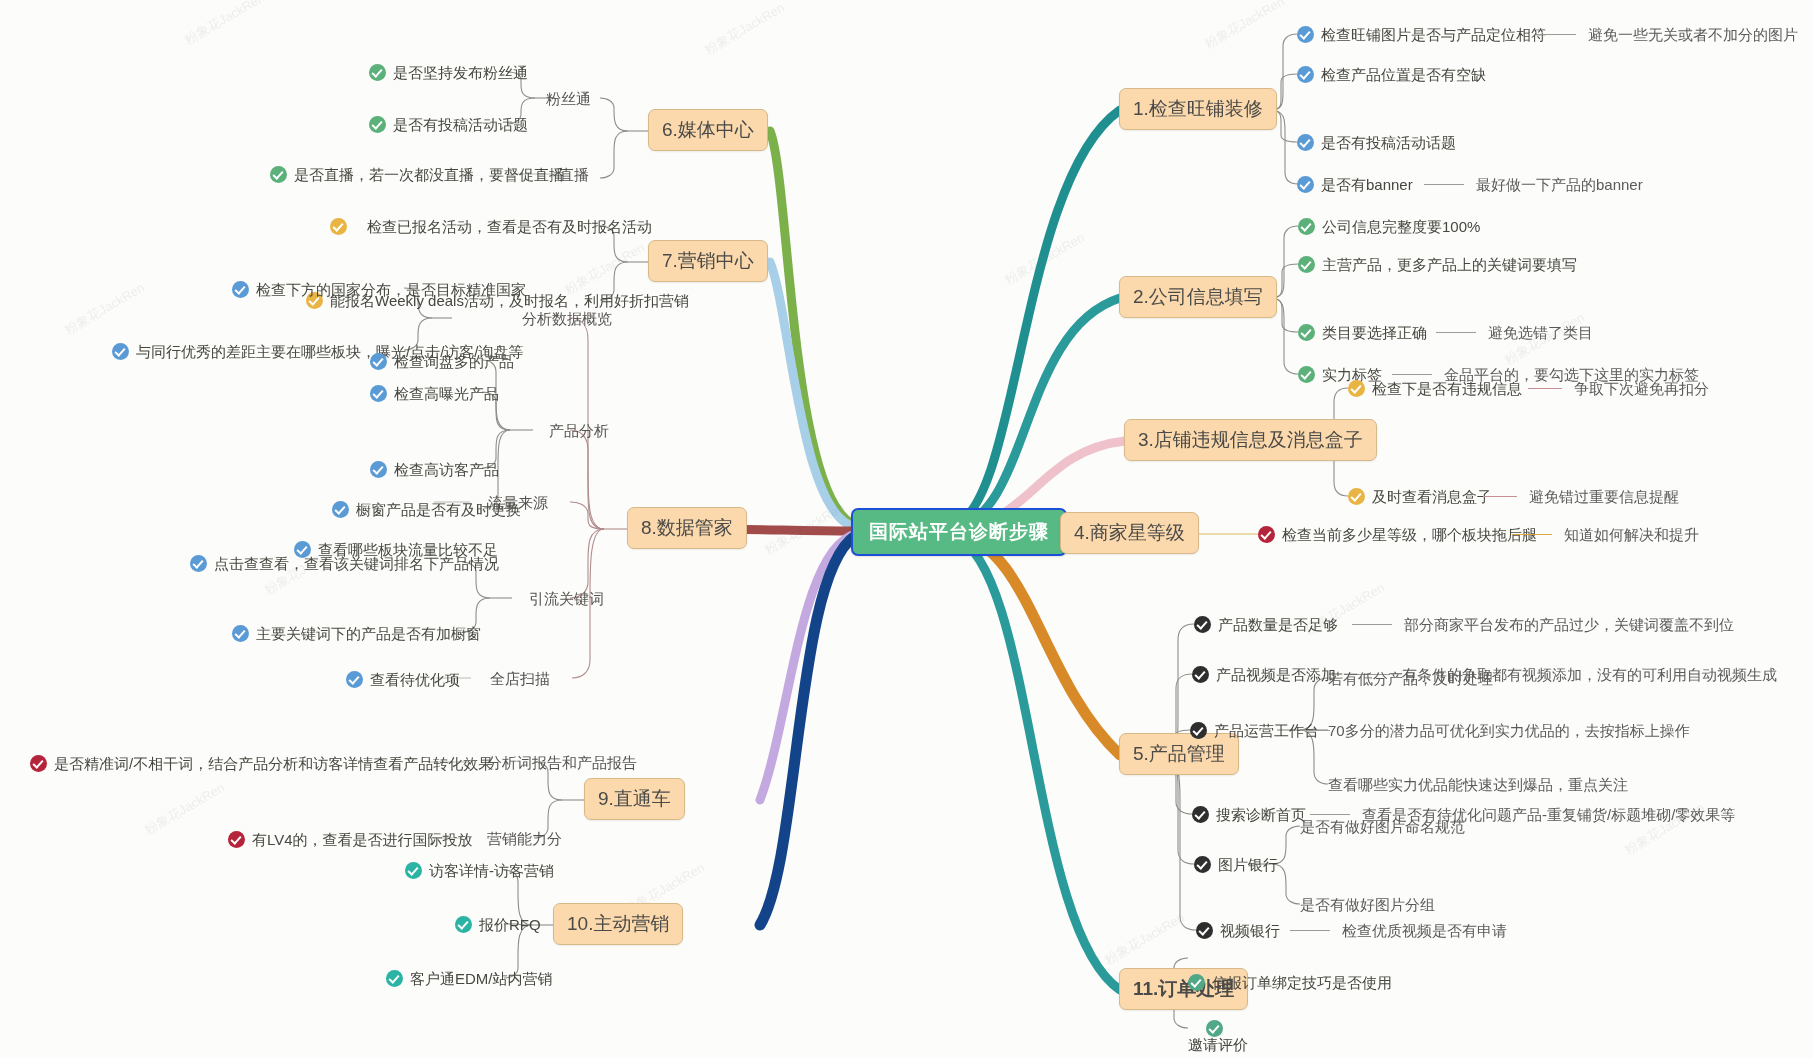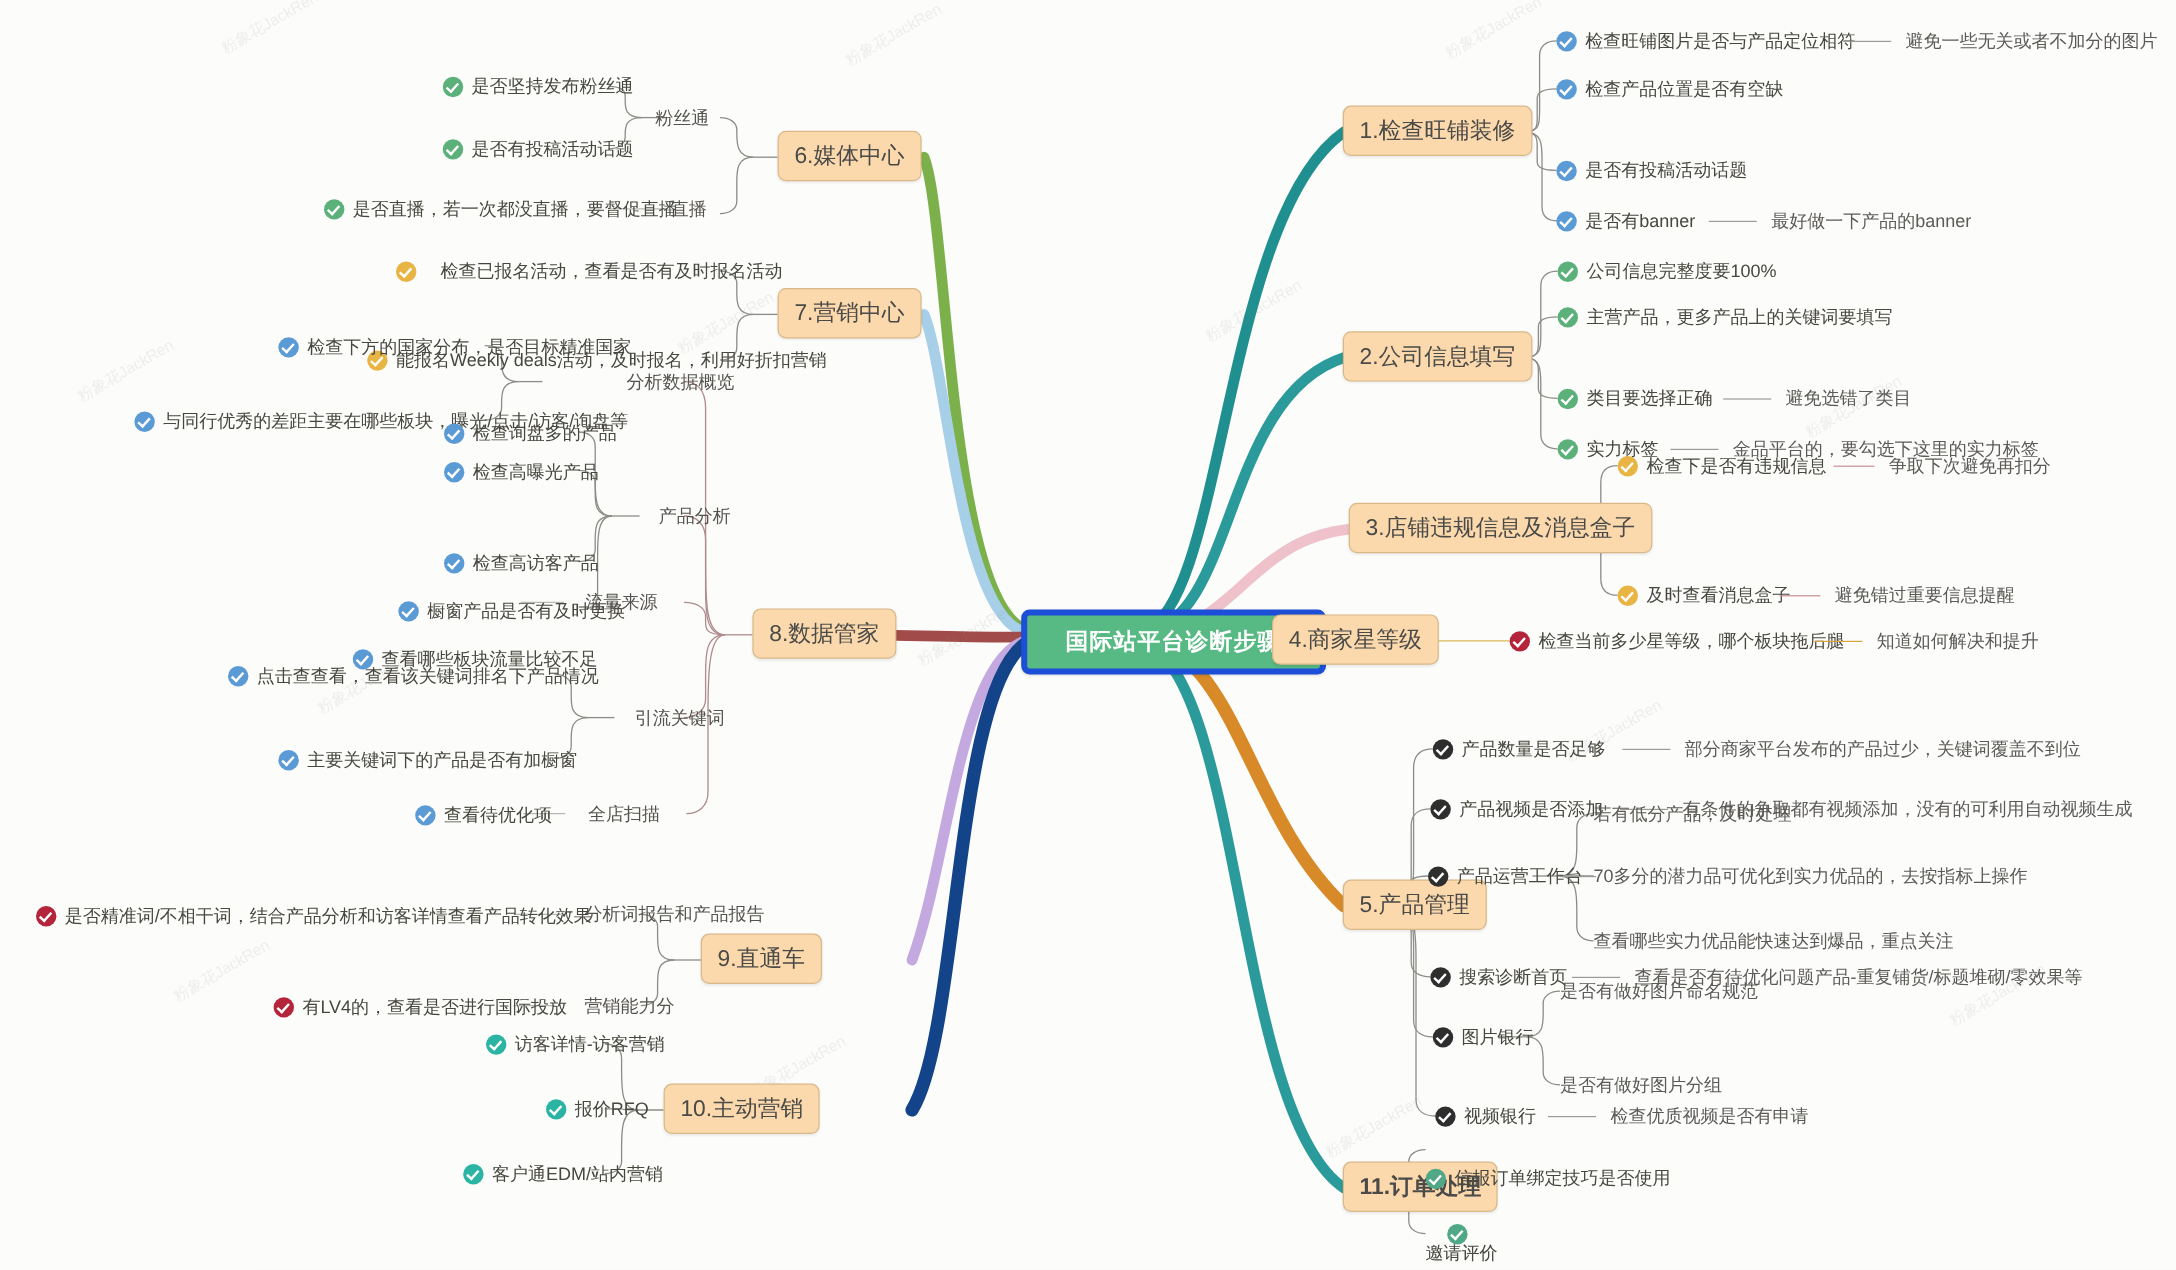--- a/index.html
+++ b/index.html
@@ -22,27 +22,27 @@
     font-size:13px;
     transform:rotate(-30deg);
     white-space:nowrap;
     user-select:none;
   }
 
   
   .central{
     position:absolute;
     background:#57b983;
-    border:5px solid #1d4ed8;
+    border:2px solid #1d4ed8;
     border-radius:7px;
     color:#fff;
     font-size:19px;
     font-weight:bold;
     letter-spacing:1px;
-    padding:9px 32px;
+    padding:9px 16px;
     white-space:nowrap;
     box-shadow:0 1px 2px rgba(0,0,0,.10);
   }
 
   
   .l1{
     position:absolute;
     background:#fbd9ac;
     border:1px solid #d9b888;
     border-radius:7px;

